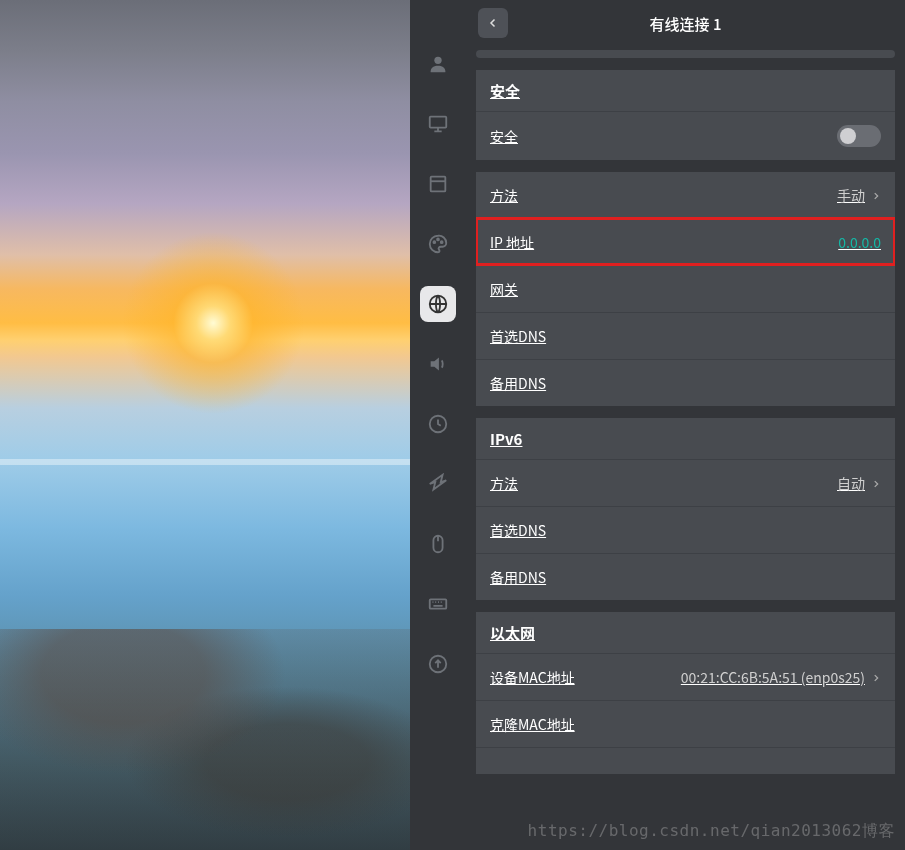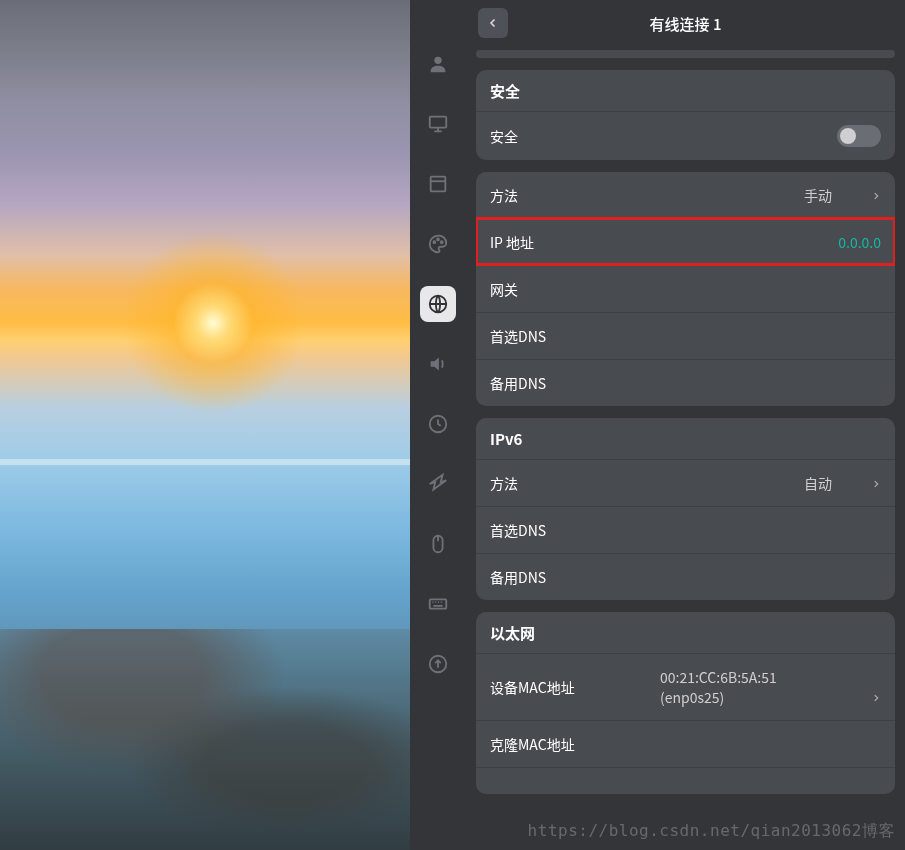--- a/index.html
+++ b/index.html
@@ -1,21 +1,21 @@
 <!DOCTYPE html>
 <html><head>
 <meta charset="utf-8">
 <style>
   * { box-sizing: border-box; margin: 0; padding: 0; }
   body {
     width: 905px; height: 850px; overflow: hidden;
     font-family: "Noto Sans CJK SC", "PingFang SC", "Microsoft YaHei", sans-serif;
     background: #2c2c2c; color: #ffffff; position: relative;
   }
-  .root { display: flex; width: 905px; height: 850px; }
+  .root { display: flex; width: 905px; height: 850px; text-decoration: underline; }
   .desktop {
     width: 410px; height: 850px; position: relative; overflow: hidden;
     background:
       radial-gradient(circle at 52% 38%, rgba(255,255,220,0.95) 0%, rgba(255,220,120,0.9) 3%, rgba(255,180,40,0.6) 7%, rgba(255,140,20,0.0) 16%),
       linear-gradient(to bottom,
         #6b6e78 0%,
         #7c7e8a 6%,
         #8f8ea2 12%,
         #9a95b0 18%,
         #b5a6c2 24%,
@@ -60,33 +60,33 @@
     height: 46px; display:flex; align-items:center; position:relative; padding: 0 12px;
   }
   .back-btn {
     width: 30px; height: 30px; border-radius: 6px; background: #4e5157;
     display:flex; align-items:center; justify-content:center; cursor:pointer; color:#ddd;
   }
   .title { position:absolute; left:0; right:0; text-align:center; font-size:15px; font-weight:500; }
   .scroll { flex:1; overflow-y:auto; padding: 4px 10px 20px 10px; }
   .scroll::-webkit-scrollbar { width:0; }
   .topline { height:8px; background:#484b50; border-radius:6px; margin-bottom:12px; }
-  .card { background: transparent; border-radius:10px; overflow:hidden; margin-bottom:12px; }
+  .card { background: transparent; border-radius:0; overflow:hidden; margin-bottom:12px; }
   .card-head {
     background:#484b50; padding:10px 14px; font-size:15px; font-weight:600;
   }
   .row {
     background:#484b50; padding:13px 14px; display:flex; align-items:center;
     font-size:14px; border-top:1px solid #3d4045;
   }
   .row:first-child { border-top:none; }
   .label { flex: 0 0 170px; color:#fff; }
   .value { flex:1; color:#14b8a6;text-align:right; }
   .chevron { color:#aaa; margin-left:6px; }
-  .right { margin-left:auto; display:flex; align-items:flex-end; color:#cfcfcf; font-size:14px;gap:33px; }
+  .right { margin-left:auto; display:flex; align-items:flex-end; color:#cfcfcf; font-size:14px; }
   .toggle {
     width:44px; height:22px; border-radius:11px; background:#6a6d73; position:relative; margin-left:auto;
   }
   .toggle::after {
     content:""; position:absolute; left:3px; top:3px; width:16px; height:16px;
     border-radius:50%; background:#cfcfd2;
   }
   .highlight { outline:3px solid #e02020; outline-offset:-2px; position:relative; z-index:2; }
   .watermark {
     position:absolute; right:10px; bottom:8px; color:rgba(200,200,200,0.35);

